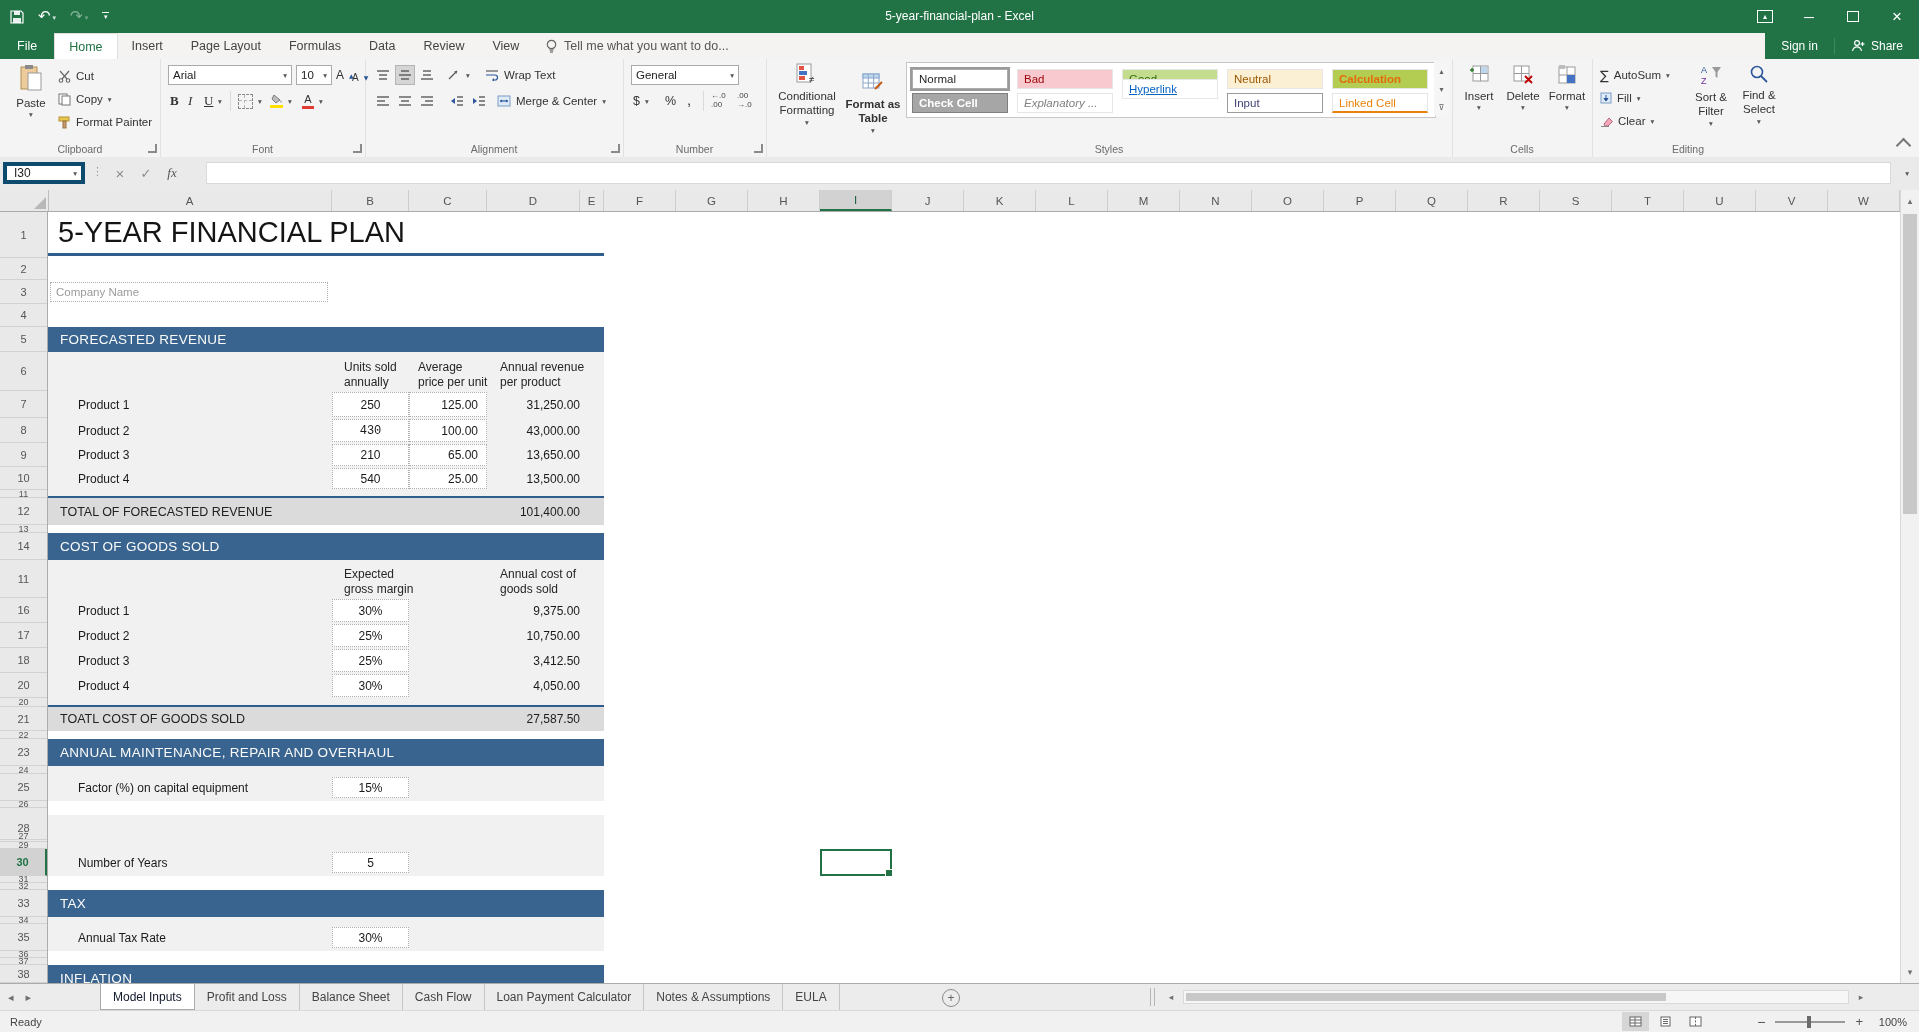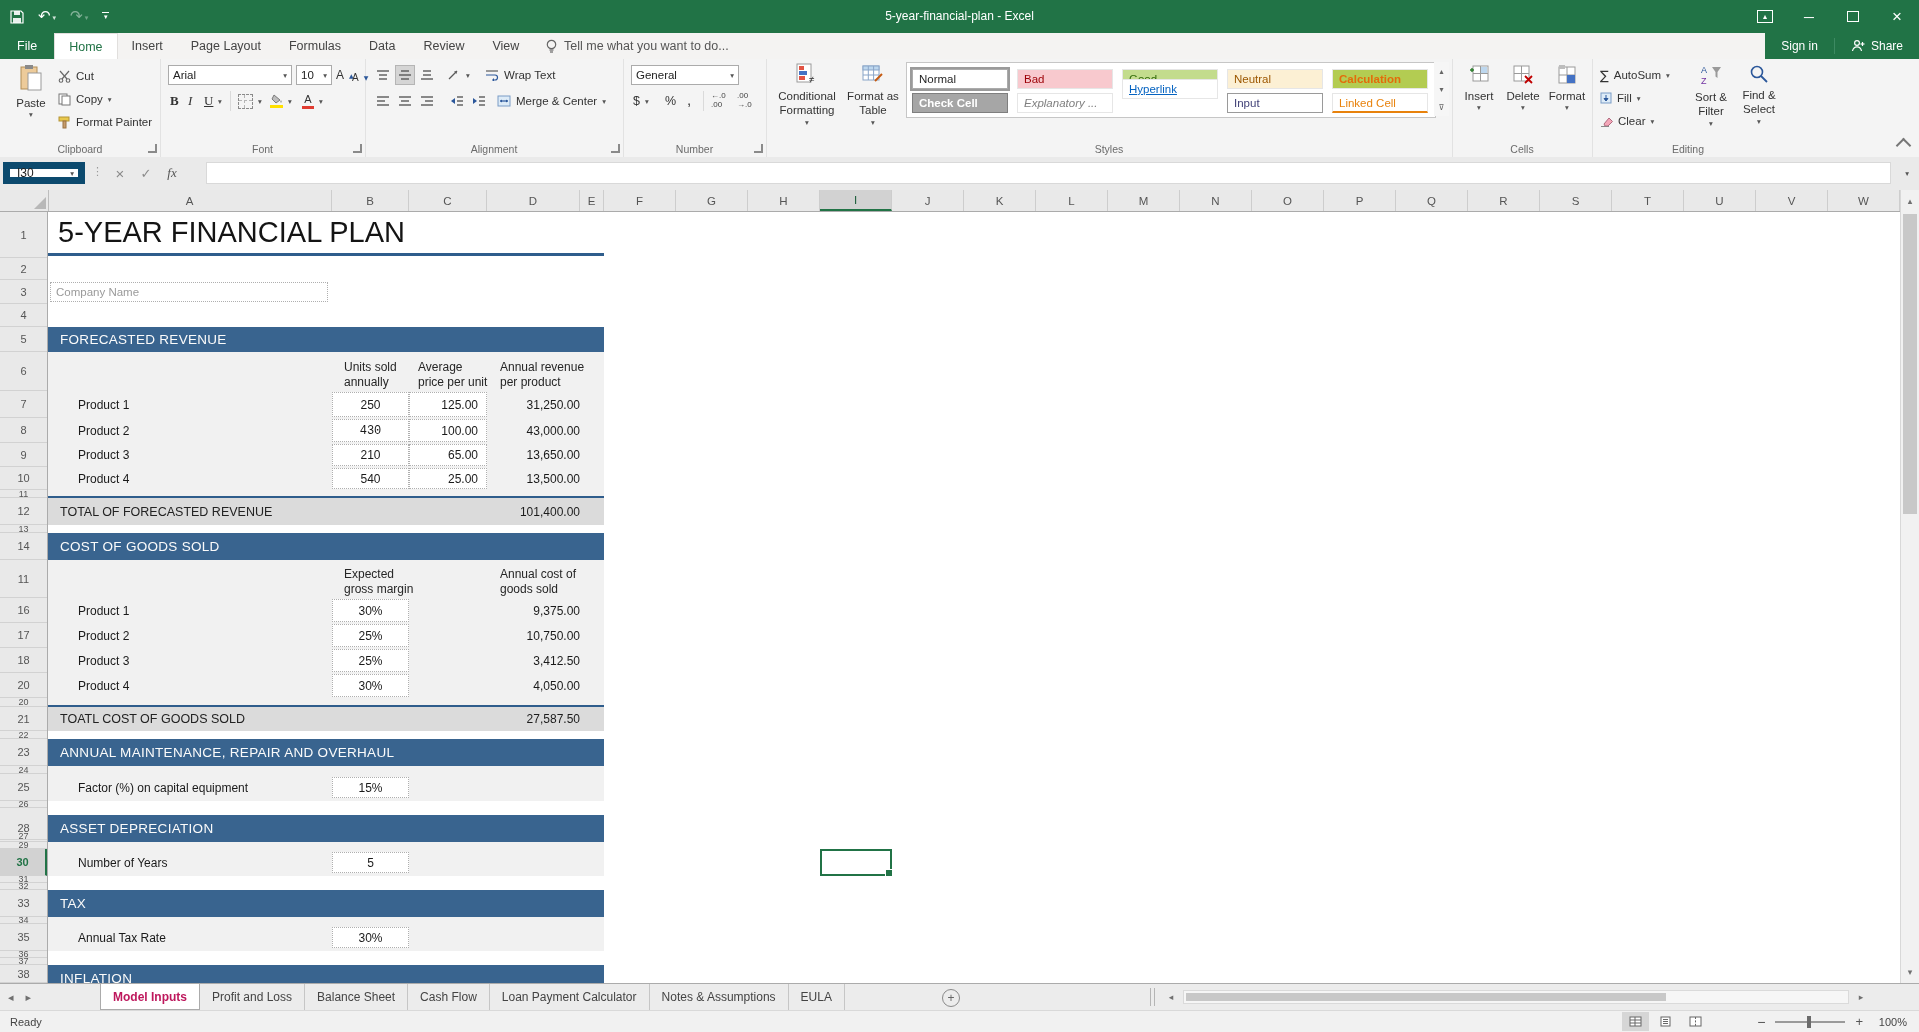--- a/index.html
+++ b/index.html
@@ -50,21 +50,21 @@
   .stylecell{position:absolute;width:96px;height:20px;font-size:11.5px;display:flex;align-items:center;
              padding:0 6px;background:#fff;box-sizing:border-box;border:1px solid #E6E6E6;}
   #gallery{position:absolute;background:#fff;border:1px solid #C6C6C6;}
   .galbtn{position:absolute;left:0;width:15px;height:18px;display:flex;align-items:center;justify-content:center;
           font-size:8px;color:#666;border-bottom:1px solid #DDD;background:#F6F6F6;}
   .alico line{stroke:#5A5A5A;stroke-width:1.4;}
   .collapse{position:absolute;right:10px;bottom:6px;width:9px;height:9px;border-left:2px solid #777;border-top:2px solid #777;transform:rotate(45deg);}
 
   
   #formularow{left:0;top:157px;width:1919px;height:33px;background:#EAEAEA;border-bottom:1px solid #C9C9C9;}
-  #namebox{left:3px;top:5px;width:82px;height:22px;background:#fff;border:7px solid #0c4a6e;display:flex;align-items:center;
+  #namebox{left:3px;top:5px;width:82px;height:22px;background:#fff;border:4px solid #0c4a6e;display:flex;align-items:center;
            font-size:12px;color:#222;padding-left:7px;box-sizing:border-box;}
   #namebox .caret{margin-left:auto;margin-right:4px;}
   .fbtn{top:5px;width:24px;height:22px;display:flex;align-items:center;justify-content:center;color:#8a8a8a;font-size:13px;}
   #formulafield{left:206px;top:5px;right:28px;height:22px;background:#fff;border:1px solid #D9D9D9;box-sizing:border-box;}
 
   
   #colheaders{left:0;top:190px;width:1900px;height:22px;background:#E9E9E9;border-bottom:1px solid #ABABAB;box-sizing:border-box;}
   .colhd{position:absolute;top:0;height:21px;display:flex;align-items:center;justify-content:center;
          font-size:11.5px;color:#555;border-right:1px solid #CDCDCD;box-sizing:border-box;}
   .colhd.sel{background:#D2D2D2;border-bottom:2px solid #217346;color:#1a5c38;}
@@ -94,21 +94,21 @@
   
   #vscroll{left:1900px;top:190px;width:19px;height:793px;background:#F1F1F1;border-left:1px solid #D8D8D8;box-sizing:border-box;}
   .sbtn{position:absolute;left:0;width:18px;height:22px;display:flex;align-items:center;justify-content:center;font-size:9px;color:#707070;}
   #vthumb{position:absolute;left:2px;width:14px;background:#C8C8C8;}
 
   
   #tabstrip{left:0;top:983px;width:1919px;height:27px;background:#ECECEC;border-top:1px solid #ABABAB;box-sizing:border-box;}
   #tabnav{left:8px;top:0;height:26px;display:flex;align-items:center;gap:12px;color:#707070;font-size:11px;}
   #sheettabs{left:100px;top:0;height:26px;display:flex;align-items:stretch;}
   .stab{padding:0 12px;display:flex;align-items:center;font-size:12px;color:#444;border-right:1px solid #C6C6C6;}
-  .stab.active{background:#fff;color:#be185d;font-weight:bold;border:1px solid #ABABAB;border-top:none;}
+  .stab.active{background:#fff;color:#0f172a;font-weight:normal;border:1px solid #ABABAB;border-top:none;}
   #addsheet{left:942px;top:5px;width:16px;height:16px;border:1px solid #8a8a8a;border-radius:50%;display:flex;align-items:center;
             justify-content:center;color:#666;font-size:12px;line-height:1;}
   #tsplit{left:1150px;top:4px;width:3px;height:18px;border-left:1px solid #B5B5B5;border-right:1px solid #B5B5B5;}
   #hscroll{left:1163px;top:0;right:0;height:26px;}
   .hbtn{position:absolute;top:6px;width:16px;height:14px;display:flex;align-items:center;justify-content:center;font-size:9px;color:#707070;}
   #htrack{position:absolute;left:20px;right:70px;top:6px;height:14px;background:#F6F6F6;border:1px solid #DADADA;box-sizing:border-box;}
   #hthumb{position:absolute;left:2px;top:2px;width:480px;height:8px;background:#C8C8C8;}
 
   
   #statusbar{left:0;top:1010px;width:1919px;height:22px;background:#F1F1F1;border-top:1px solid #D9D9D9;box-sizing:border-box;font-size:11px;color:#444;}
@@ -387,21 +387,21 @@
           <rect x="1" y="1" width="14" height="18" fill="#fff" stroke="#9a9a9a"></rect>
           <rect x="3" y="3" width="5" height="4" fill="#E25444"></rect>
           <rect x="3" y="8" width="8" height="4" fill="#4472C4"></rect>
           <rect x="3" y="13" width="6" height="4" fill="#E25444"></rect>
           <text x="13" y="20" font-size="10" fill="#333" font-family="sans-serif">≠</text>
         </svg>
       <span class="lbl" style="white-space: pre-line;">Conditional
 Formatting</span>
         <span class="caret glyph">▾</span>
     </div>
-    <div class="bigbtn" style="left:78px;top:4px;width:58px;">
+    <div class="bigbtn" style="left:78px;top:12px;width:58px;font-weight:bold;">
       <svg width="22" height="22" viewBox="0 0 22 22">
           <rect x="1" y="3" width="16" height="14" fill="#fff" stroke="#8aa5c8"></rect>
           <rect x="1" y="3" width="16" height="4" fill="#BDD7EE" stroke="#8aa5c8"></rect>
           <line x1="6.3" y1="3" x2="6.3" y2="17" stroke="#8aa5c8"></line>
           <line x1="11.6" y1="3" x2="11.6" y2="17" stroke="#8aa5c8"></line>
           <line x1="1" y1="12" x2="17" y2="12" stroke="#8aa5c8"></line>
           <line x1="13" y1="18" x2="20" y2="11" stroke="#C55A11" stroke-width="2"></line>
         </svg>
       <span class="lbl" style="white-space: pre-line;">Format as
 Table</span>
@@ -606,23 +606,20 @@
 
   <div class="band" style="top:115px;height:25px;">
       <span>FORECASTED REVENUE</span>
     </div>
   <div class="band" style="top:321px;height:27px;">
       <span>COST OF GOODS SOLD</span>
     </div>
   <div class="band" style="top:527px;height:27px;">
       <span>ANNUAL MAINTENANCE, REPAIR AND OVERHAUL</span>
     </div>
-  <div class="band" style="top:603px;height:27px;">
-      <span>ASSET DEPRECIATION</span>
-    </div>
   <div class="band" style="top:678px;height:27px;">
       <span>TAX</span>
     </div>
   <div class="abs" style="left:0;top:753px;width:556px;height:18px;overflow:hidden;">
     <div class="band" style="top:0;height:27px;">
         <span>INFLATION</span>
       </div>
   </div>
 
   <div class="chdr" style="left:296px;top:140px;height:39px;display:flex;align-items:flex-end;padding-bottom:5px;">Units sold

